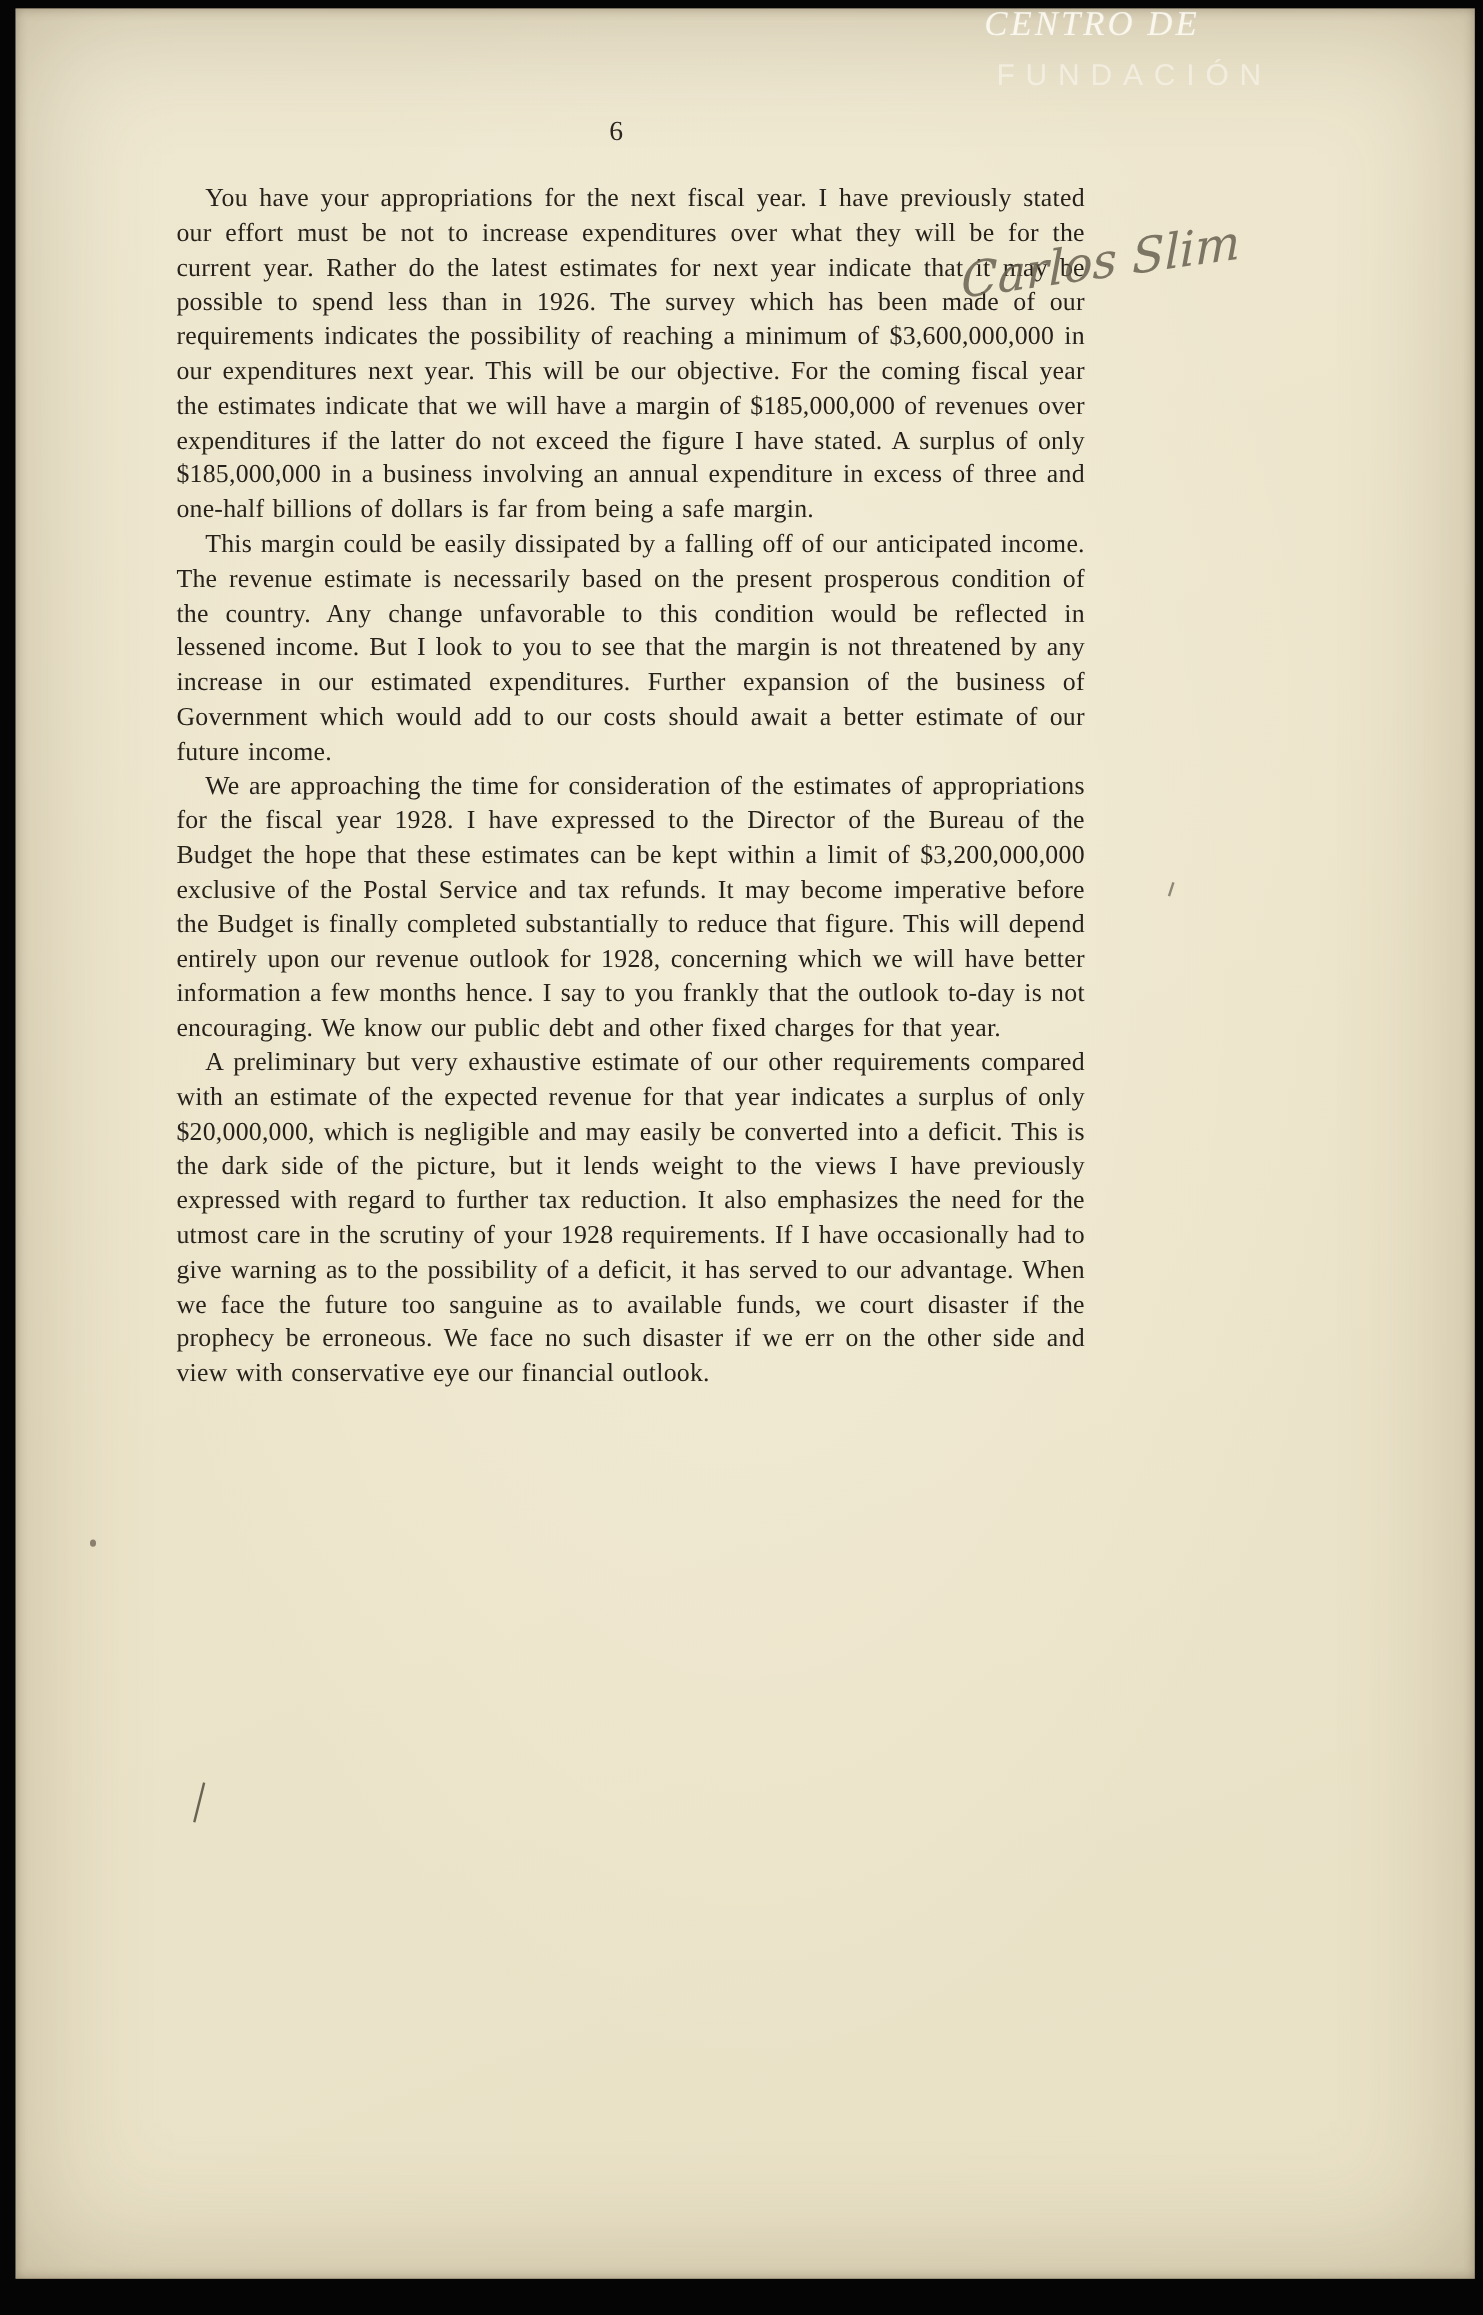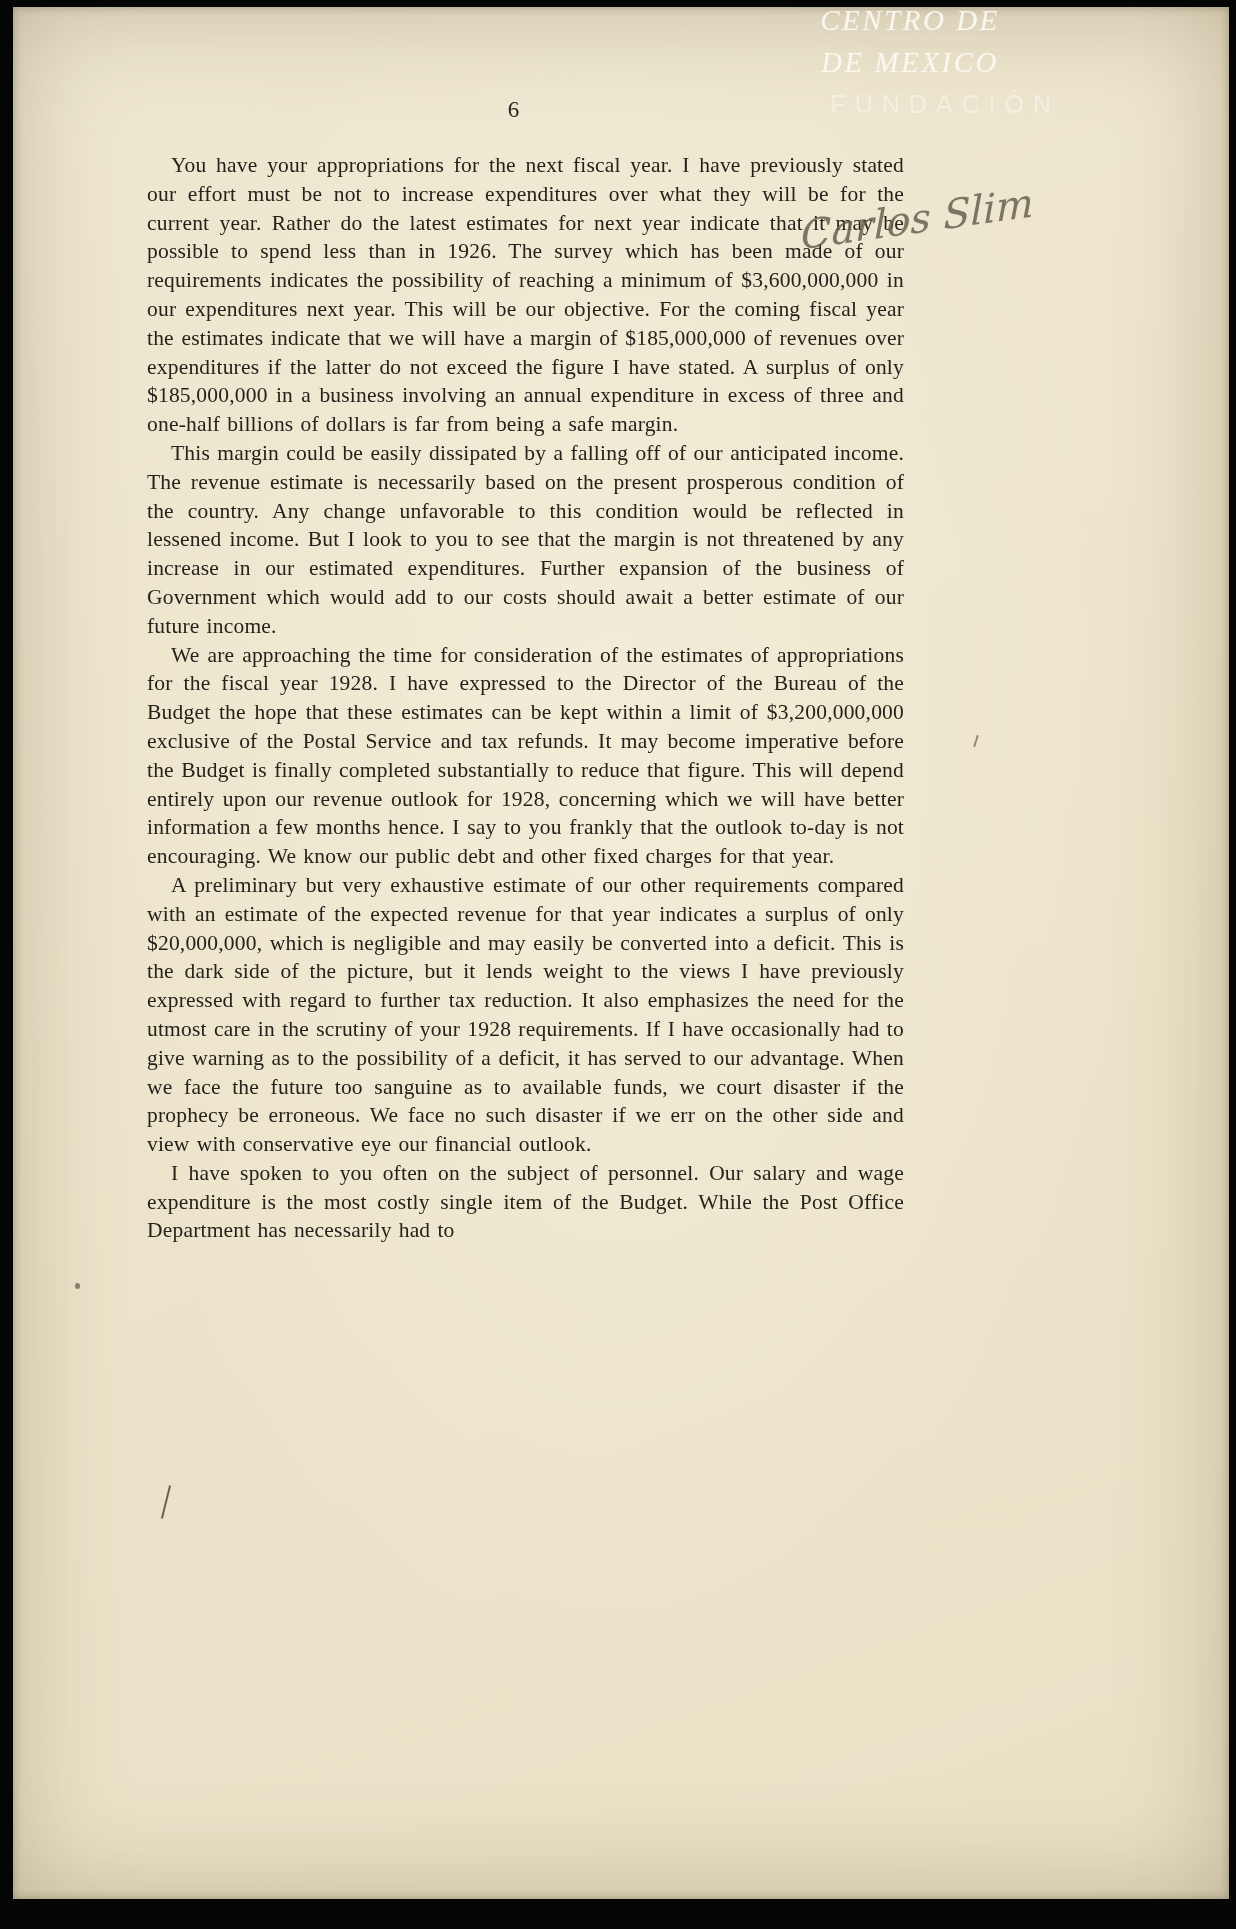--- a/index.html
+++ b/index.html
@@ -136,30 +136,28 @@
 
   <div class="page">
 
     <div class="page-number">6</div>
 
     <div class="body-text">
       <p>You have your appropriations for the next fiscal year.  I have previously stated our effort must be not to increase expenditures over what they will be for the current year.  Rather do the latest estimates for next year indicate that it may be possible to spend less than in 1926.  The survey which has been made of our requirements indicates the possibility of reaching a minimum of $3,600,000,000 in our expenditures next year.  This will be our objective. For the coming fiscal year the estimates indicate that we will have a margin of $185,000,000 of revenues over expenditures if the latter do not exceed the figure I have stated.  A surplus of only $185,000,000 in a business involving an annual expenditure in excess of three and one-half billions of dollars is far from being a safe margin.</p>
       <p>This margin could be easily dissipated by a falling off of our anticipated income.  The revenue estimate is necessarily based on the present prosperous condition of the country.  Any change unfavorable to this condition would be reflected in lessened income. But I look to you to see that the margin is not threatened by any increase in our estimated expenditures.  Further expansion of the business of Government which would add to our costs should await a better estimate of our future income.</p>
       <p>We are approaching the time for consideration of the estimates of appropriations for the fiscal year 1928.  I have expressed to the Director of the Bureau of the Budget the hope that these estimates can be kept within a limit of $3,200,000,000 exclusive of the Postal Service and tax refunds.  It may become imperative before the Budget is finally completed substantially to reduce that figure. This will depend entirely upon our revenue outlook for 1928, concerning which we will have better information a few months hence. I say to you frankly that the outlook to-day is not encouraging. We know our public debt and other fixed charges for that year.</p>
       <p>A preliminary but very exhaustive estimate of our other requirements compared with an estimate of the expected revenue for that year indicates a surplus of only $20,000,000, which is negligible and may easily be converted into a deficit.  This is the dark side of the picture, but it lends weight to the views I have previously expressed with regard to further tax reduction.  It also emphasizes the need for the utmost care in the scrutiny of your 1928 requirements.  If I have occasionally had to give warning as to the possibility of a deficit, it has served to our advantage.  When we face the future too sanguine as to available funds, we court disaster if the prophecy be erroneous.  We face no such disaster if we err on the other side and view with conservative eye our financial outlook.</p>
-      <p>I have spoken to you often on the subject of personnel.  Our salary and wage expenditure is the most costly single item of the Budget.  While the Post Office Department has necessarily had to</p>
     </div>
 
     <div class="stray-slash"></div>
     <div class="stray-dot"></div>
     <div class="stray-tick"></div>
 
   </div>
 
   <div class="watermark">
     <div class="wm-line">CENTRO DE</div>
-    <div class="wm-line">DE MEXICO</div>
     <div class="wm-fundacion">FUNDACIÓN</div>
   </div>
 
   <div class="signature">Carlos Slim</div>
 
 </div>
 
 </body></html>

